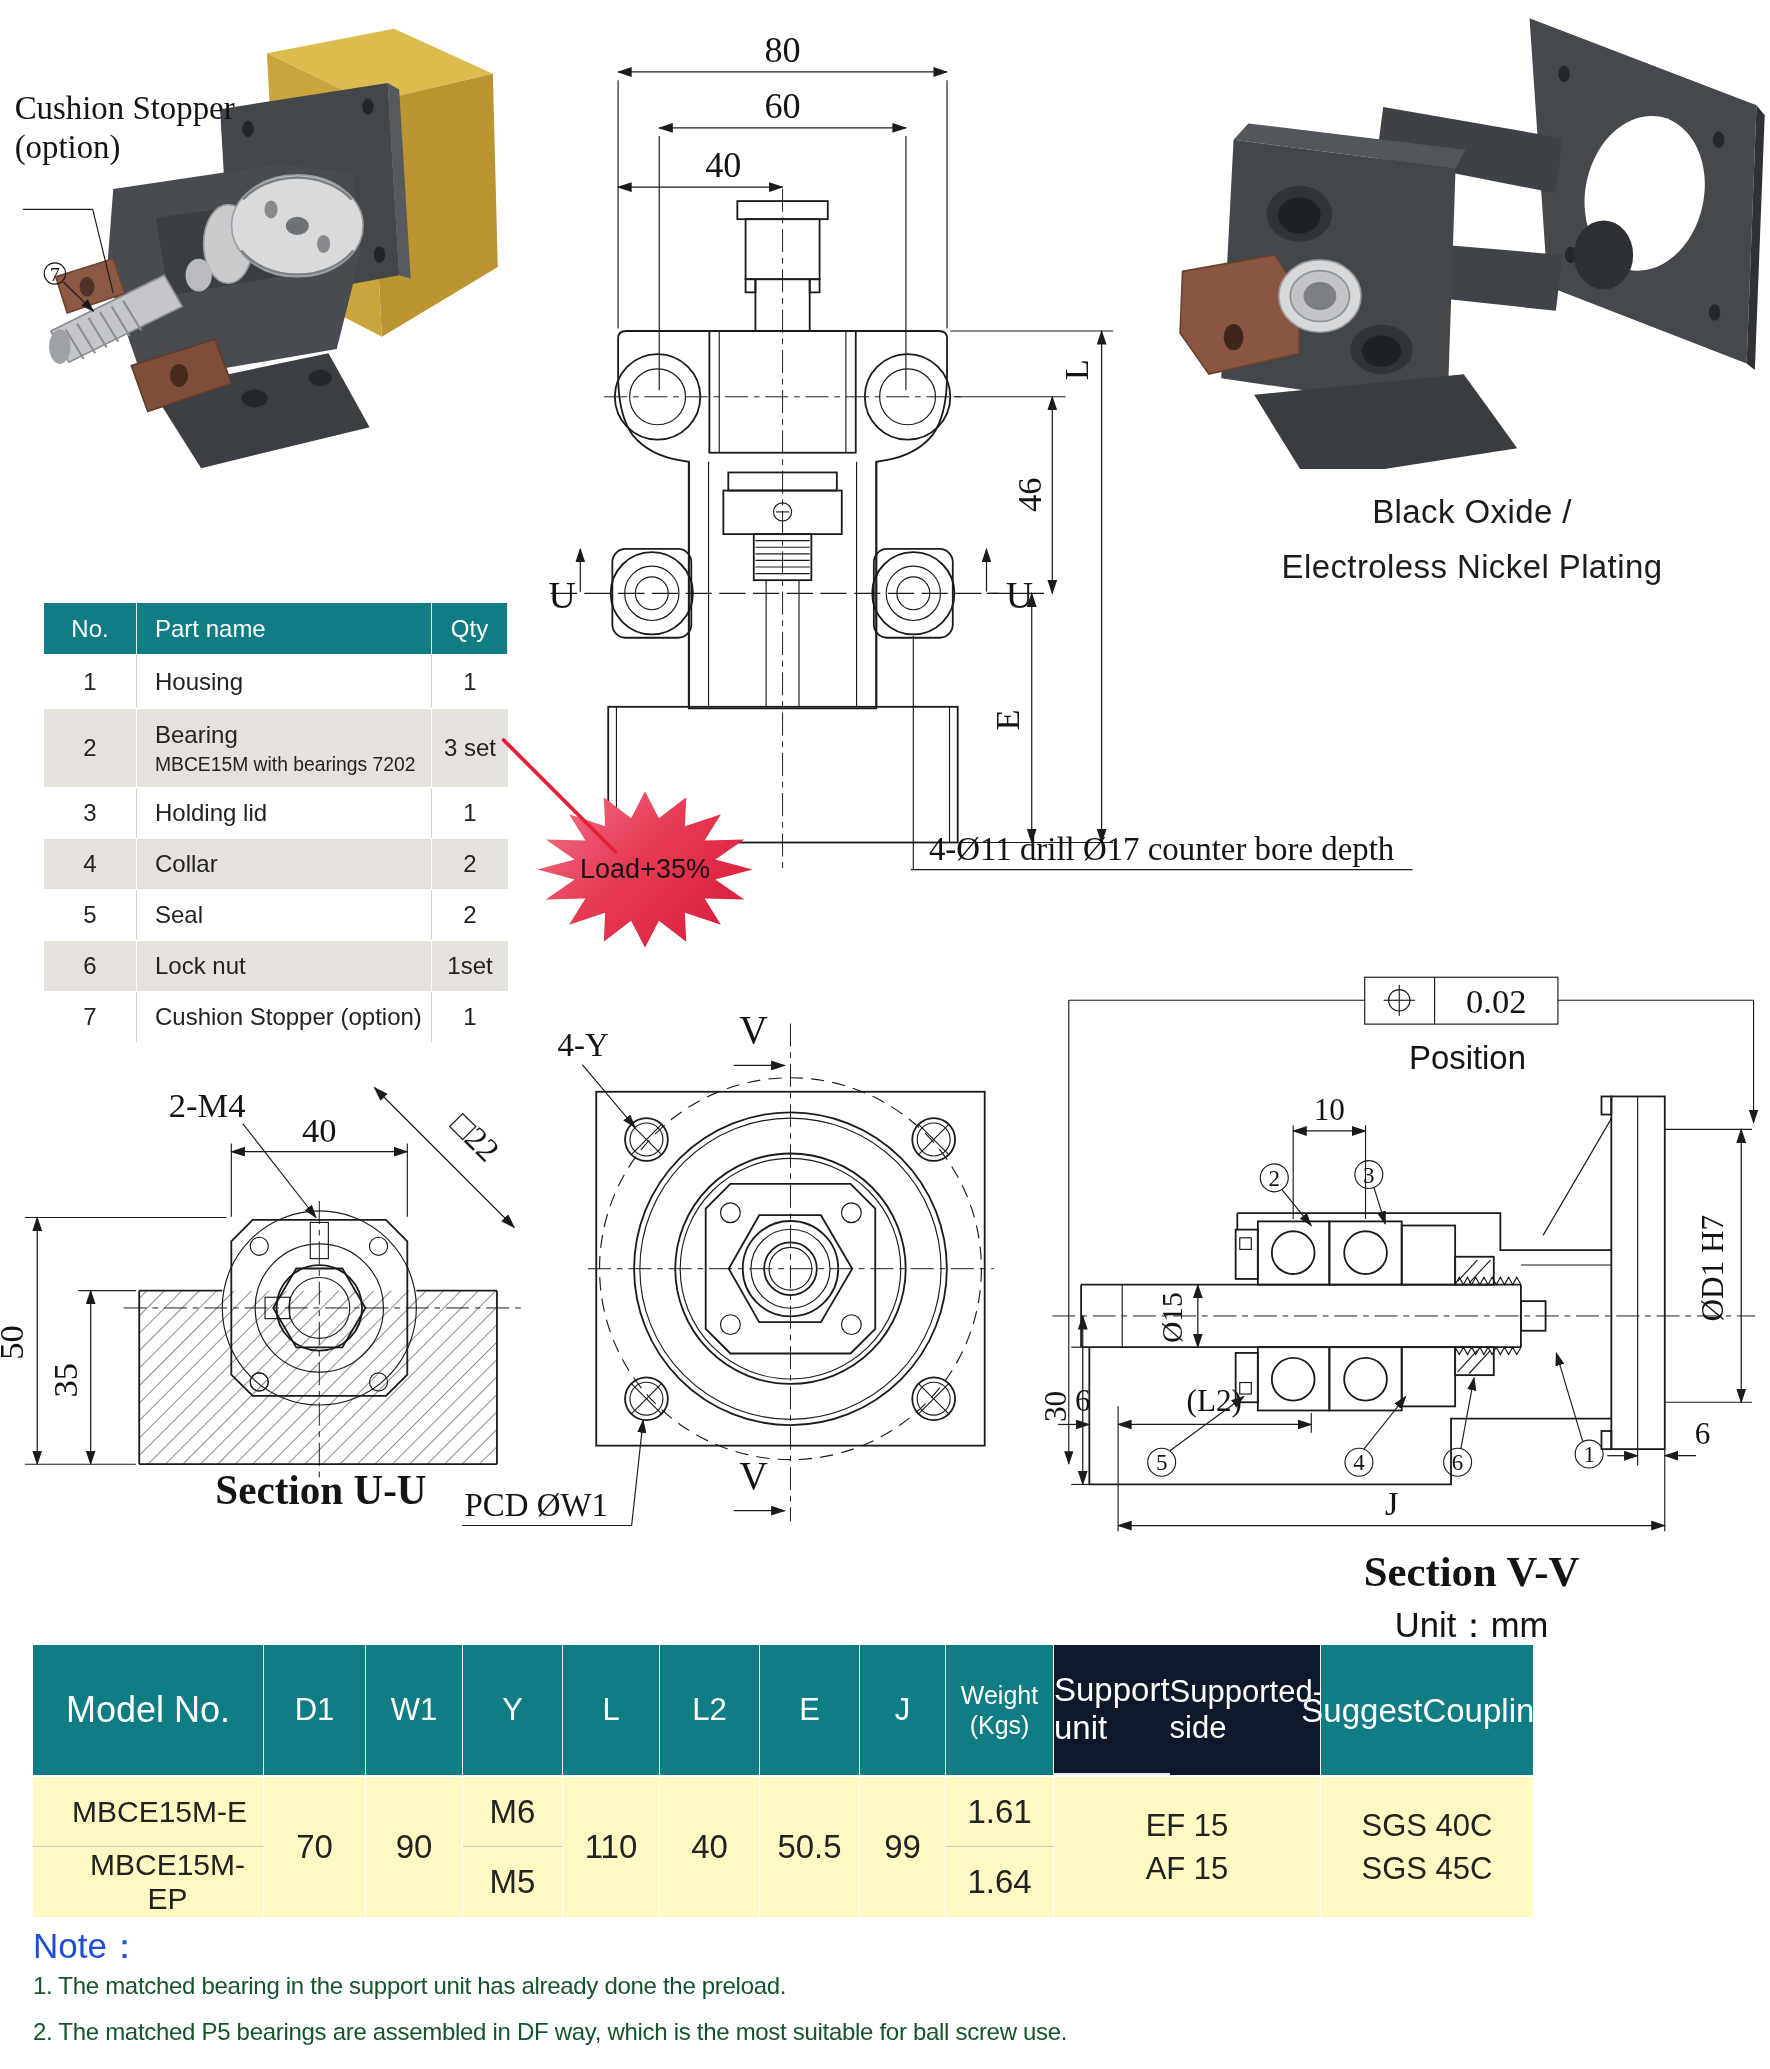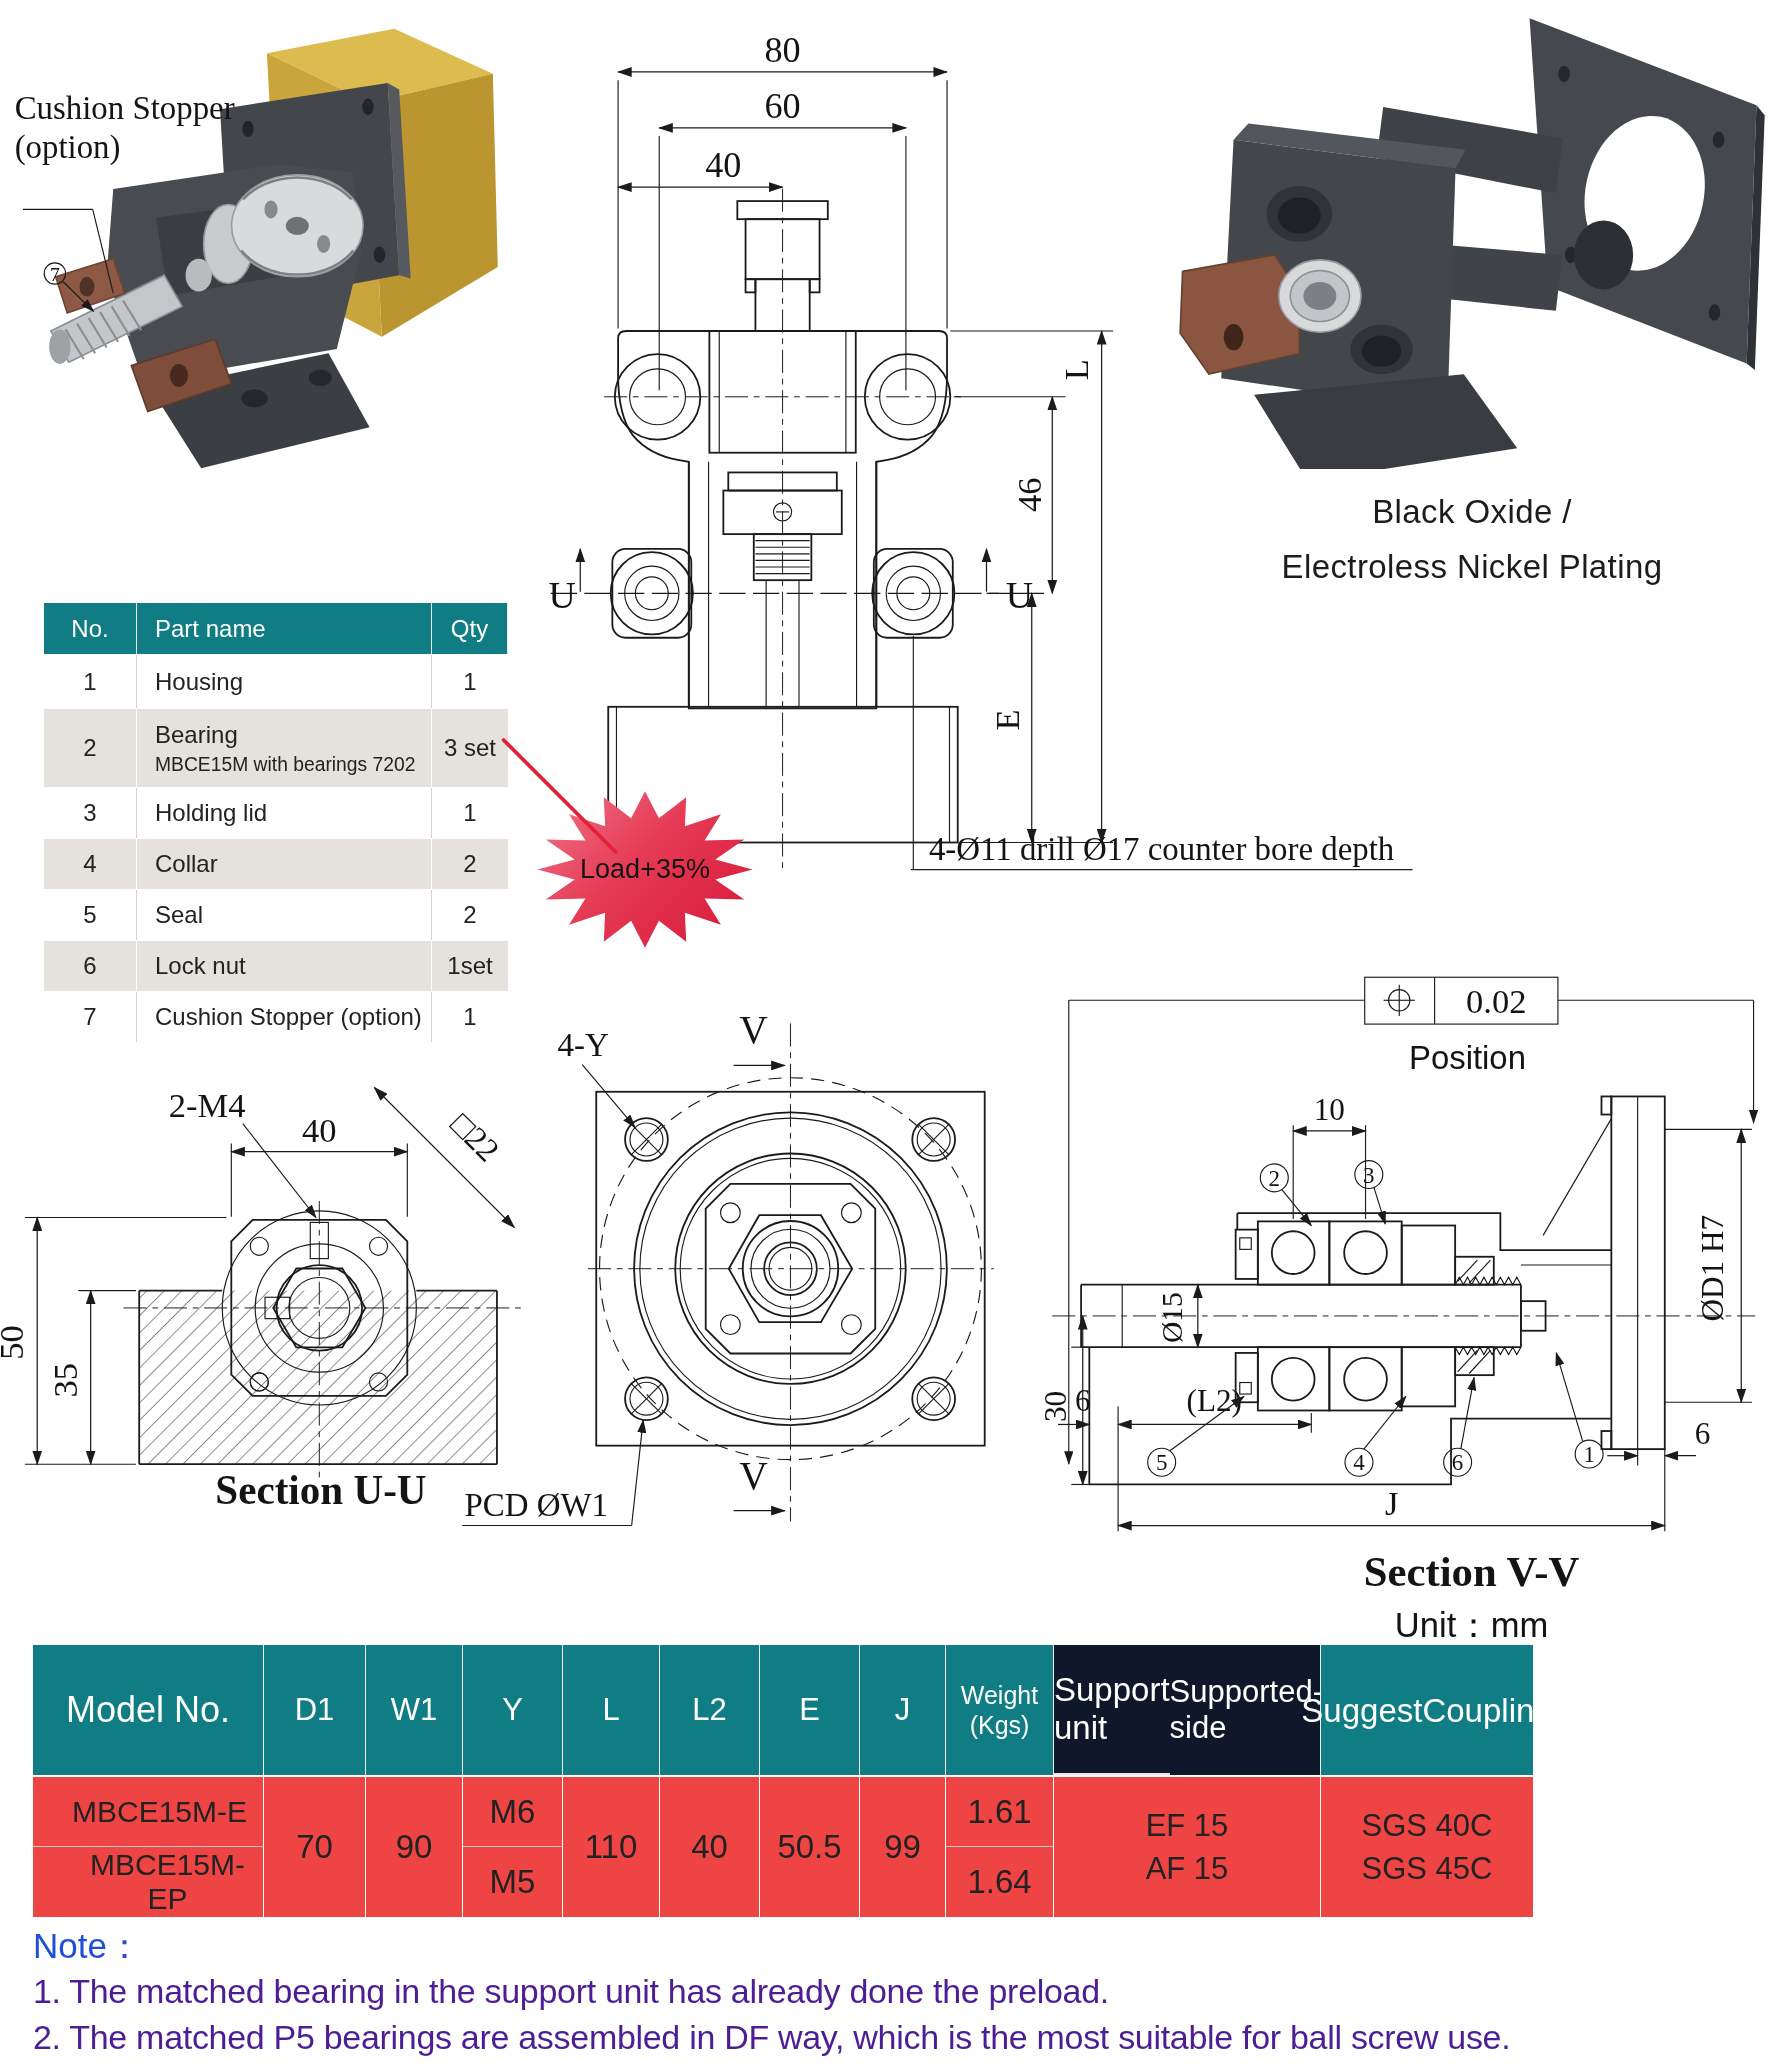--- a/index.html
+++ b/index.html
@@ -38,37 +38,37 @@
   .star { left:533px; top:788px; width:224px; height:163px;
           background:linear-gradient(135deg,#f07a8b 0%,#e63a55 45%,#d51736 100%);
           clip-path:polygon(98% 50%,81.4% 56.2%,94.3% 68.4%,76.6% 67.8%,83.9% 83.9%,67.8% 76.6%,68.4% 94.3%,56.2% 81.4%,50% 98%,43.8% 81.4%,31.6% 94.3%,32.2% 76.6%,16.1% 83.9%,23.4% 67.8%,5.7% 68.4%,18.6% 56.2%,2% 50%,18.6% 43.8%,5.7% 31.6%,23.4% 32.2%,16.1% 16.1%,32.2% 23.4%,31.6% 5.7%,43.8% 18.6%,50% 2%,56.2% 18.6%,68.4% 5.7%,67.8% 23.4%,83.9% 16.1%,76.6% 32.2%,94.3% 31.6%,81.4% 43.8%);
           display:flex; align-items:center; justify-content:center; }
   .star span { font-size:27px; color:#151515; }
   
   .mt { left:33px; top:1645px; width:1498px; color:#fff; }
   .mt-grid { display:grid; grid-template-columns:231px 102px 97px 100px 97px 100px 100px 86px 108px 267px 212px; grid-template-rows:132px 70px 70px; }
   .mc { background:#107d85; border-right:1.6px solid #f2f0ed; border-bottom:2.5px solid #fff; display:flex; align-items:center; justify-content:center; text-align:center; }
   .mc.last { border-right:none; }
-  .mb { background:#ef4444; color:#222; border-right:1.6px solid #fff; display:flex; align-items:center; justify-content:center; text-align:center; font-size:33px; }
+  .mb { background:#fef9c3; color:#222; border-right:1.6px solid #fff; display:flex; align-items:center; justify-content:center; text-align:center; font-size:33px; }
   .mb.last { border-right:none; }
   .mb.model { justify-content:flex-start; padding-left:39px; font-size:30px; }
   .mb.split1 { border-bottom:1.6px solid #cfcac3; }
   .h-model { font-size:36px; }
   .h-dim { font-size:31px; }
   .h-weight { font-size:25px; line-height:30px; }
   .h-two { font-size:33px; line-height:43px; }
   .sup-col { display:flex; background:#0f172a; border-right:1.6px solid #f2f0ed; border-bottom:2.5px solid #fff; }
   .sup-top { flex:1; display:flex; align-items:center; justify-content:center; font-size:33px; border-bottom:2.5px solid #e8e6e2; }
   .sup-bot { flex:1; display:flex; align-items:center; justify-content:center; font-size:31px; }
   .two-line { line-height:43px; font-size:31px; }
   
   .note-title { left:33px; top:1923px; font-size:35px; color:#1d4ed8; }
   .note-1 { left:33px; top:1972px; }
   .note-2 { left:33px; top:2018px; }
-  .note-item { font-size:34px; color:#4c1d95; letter-spacing:-0.3px; white-space:nowrap; }
+  .note-item { font-size:24px; color:#14532d; letter-spacing:-0.3px; white-space:nowrap; }
 </style>
 </head>
 <body>
 
 <div class="page">
 
   <svg class="abs" style="left:8.2px;top:4.1px" width="526" height="493" viewBox="0 0 640 600">
     <defs>
       <marker id="m6" viewBox="0 0 12 8" refX="11" refY="4" markerWidth="12" markerHeight="8" orient="auto-start-reverse">
           <path d="M0,0L12,4L0,8z" fill="#1b1b1b"></path>

